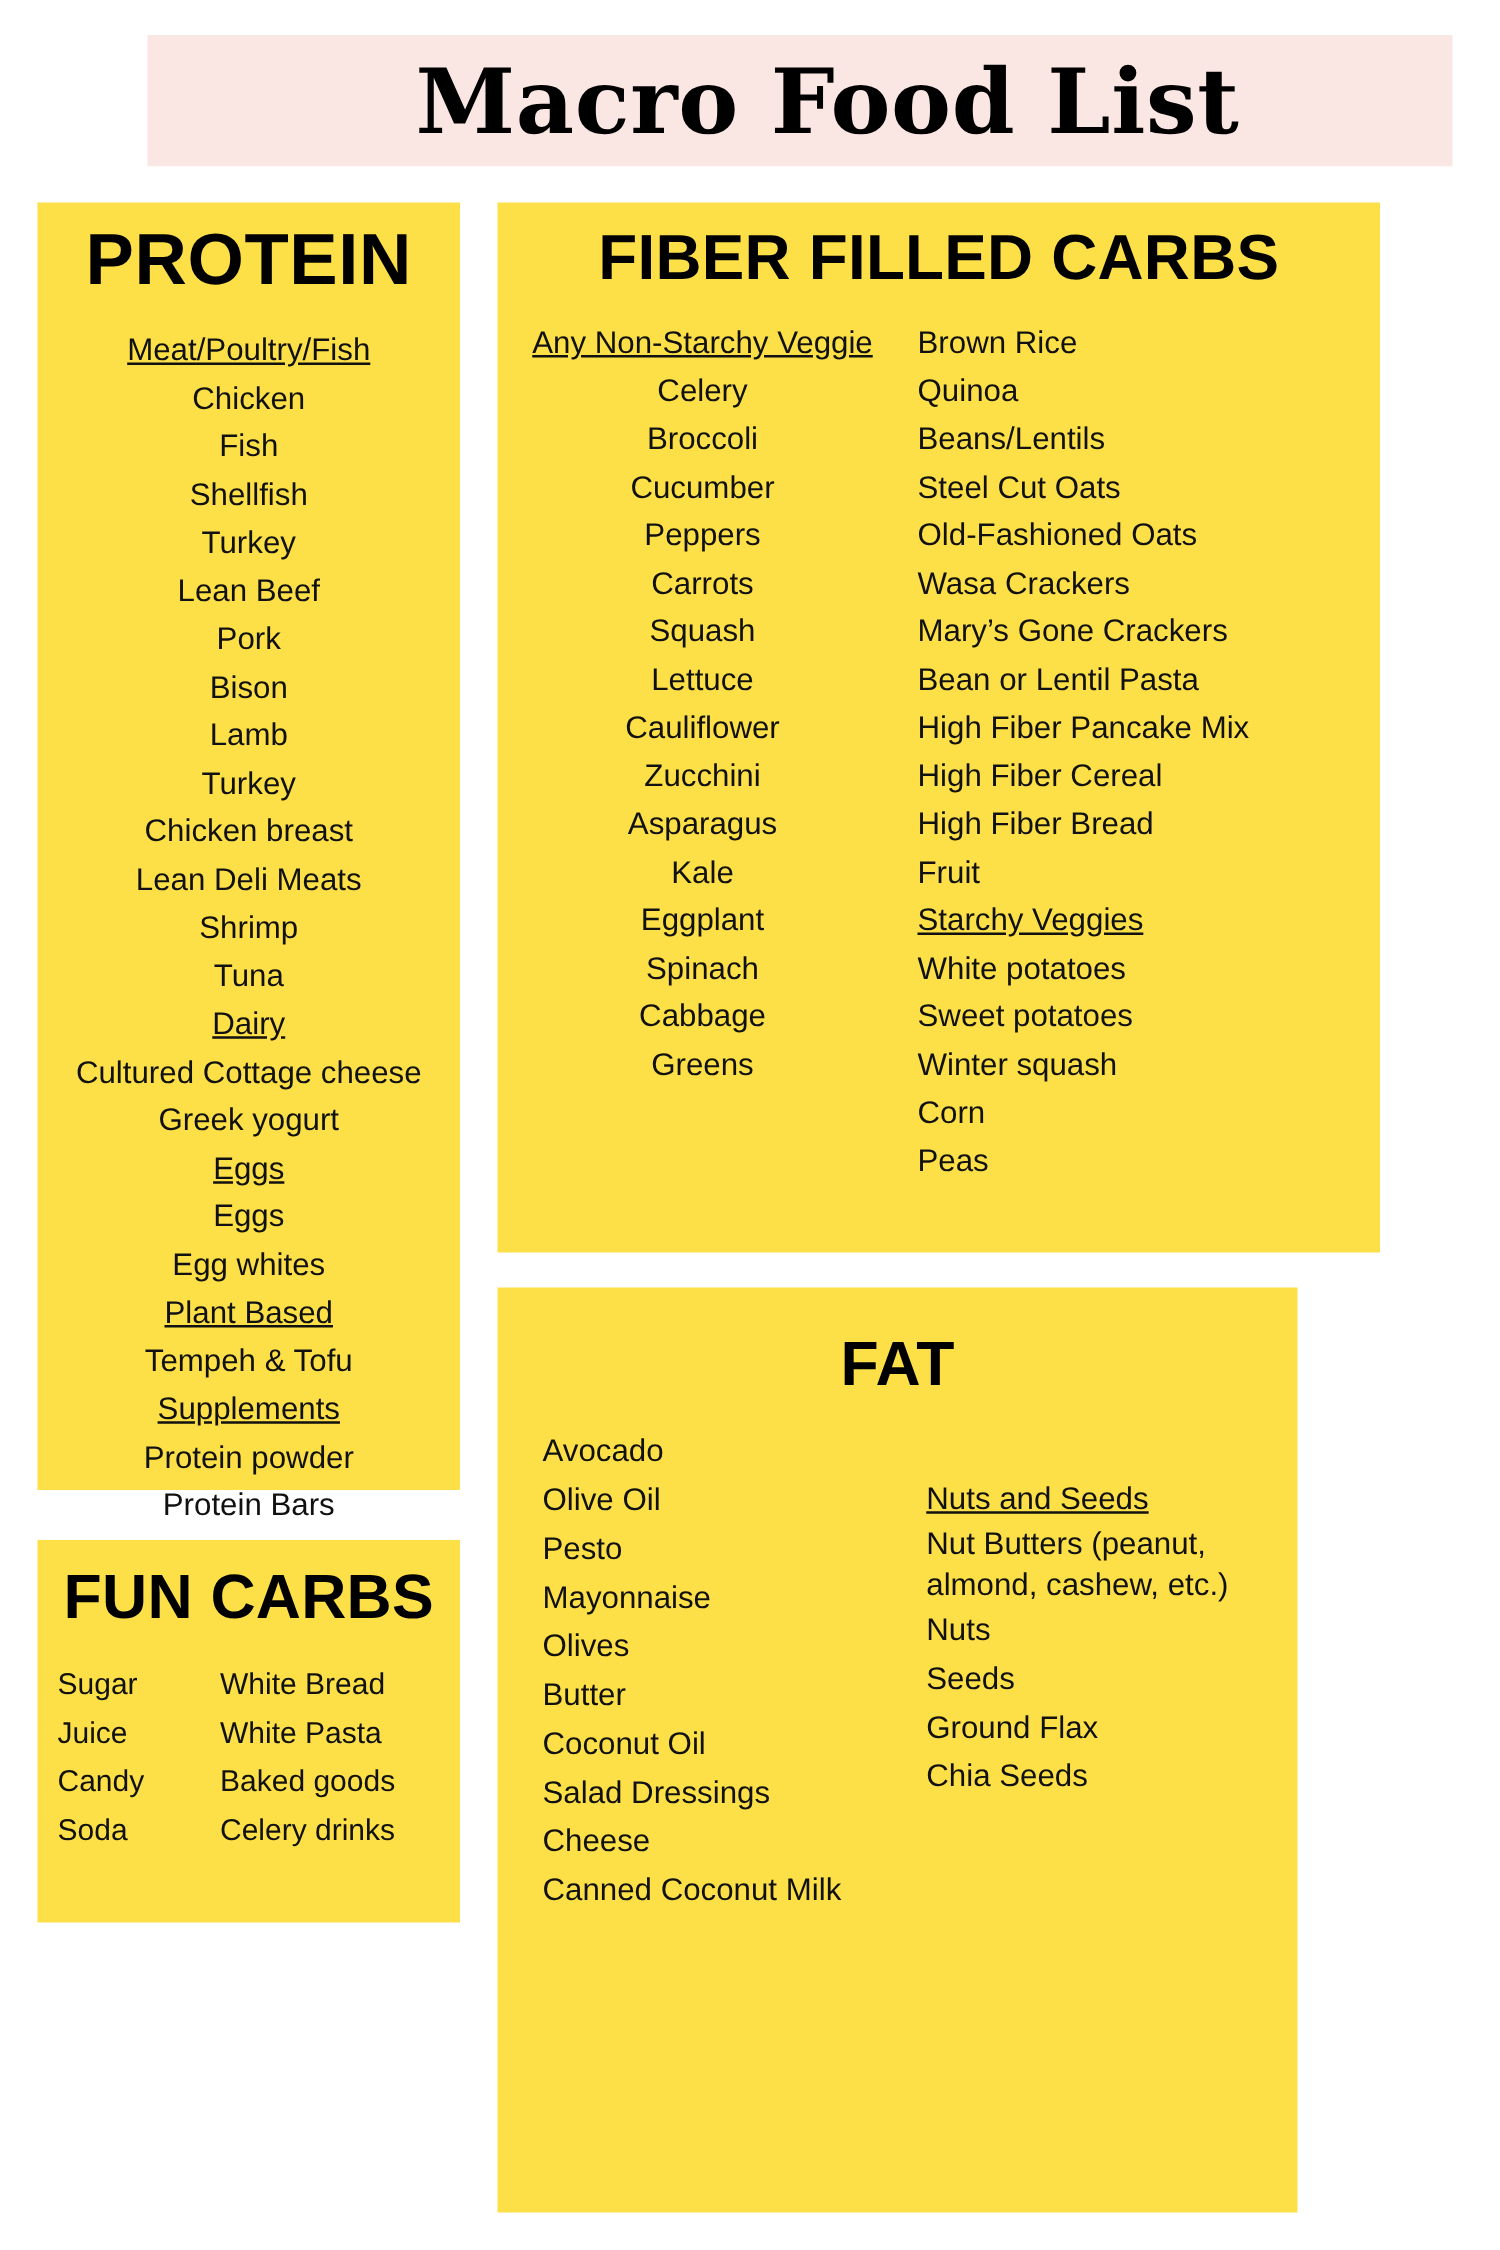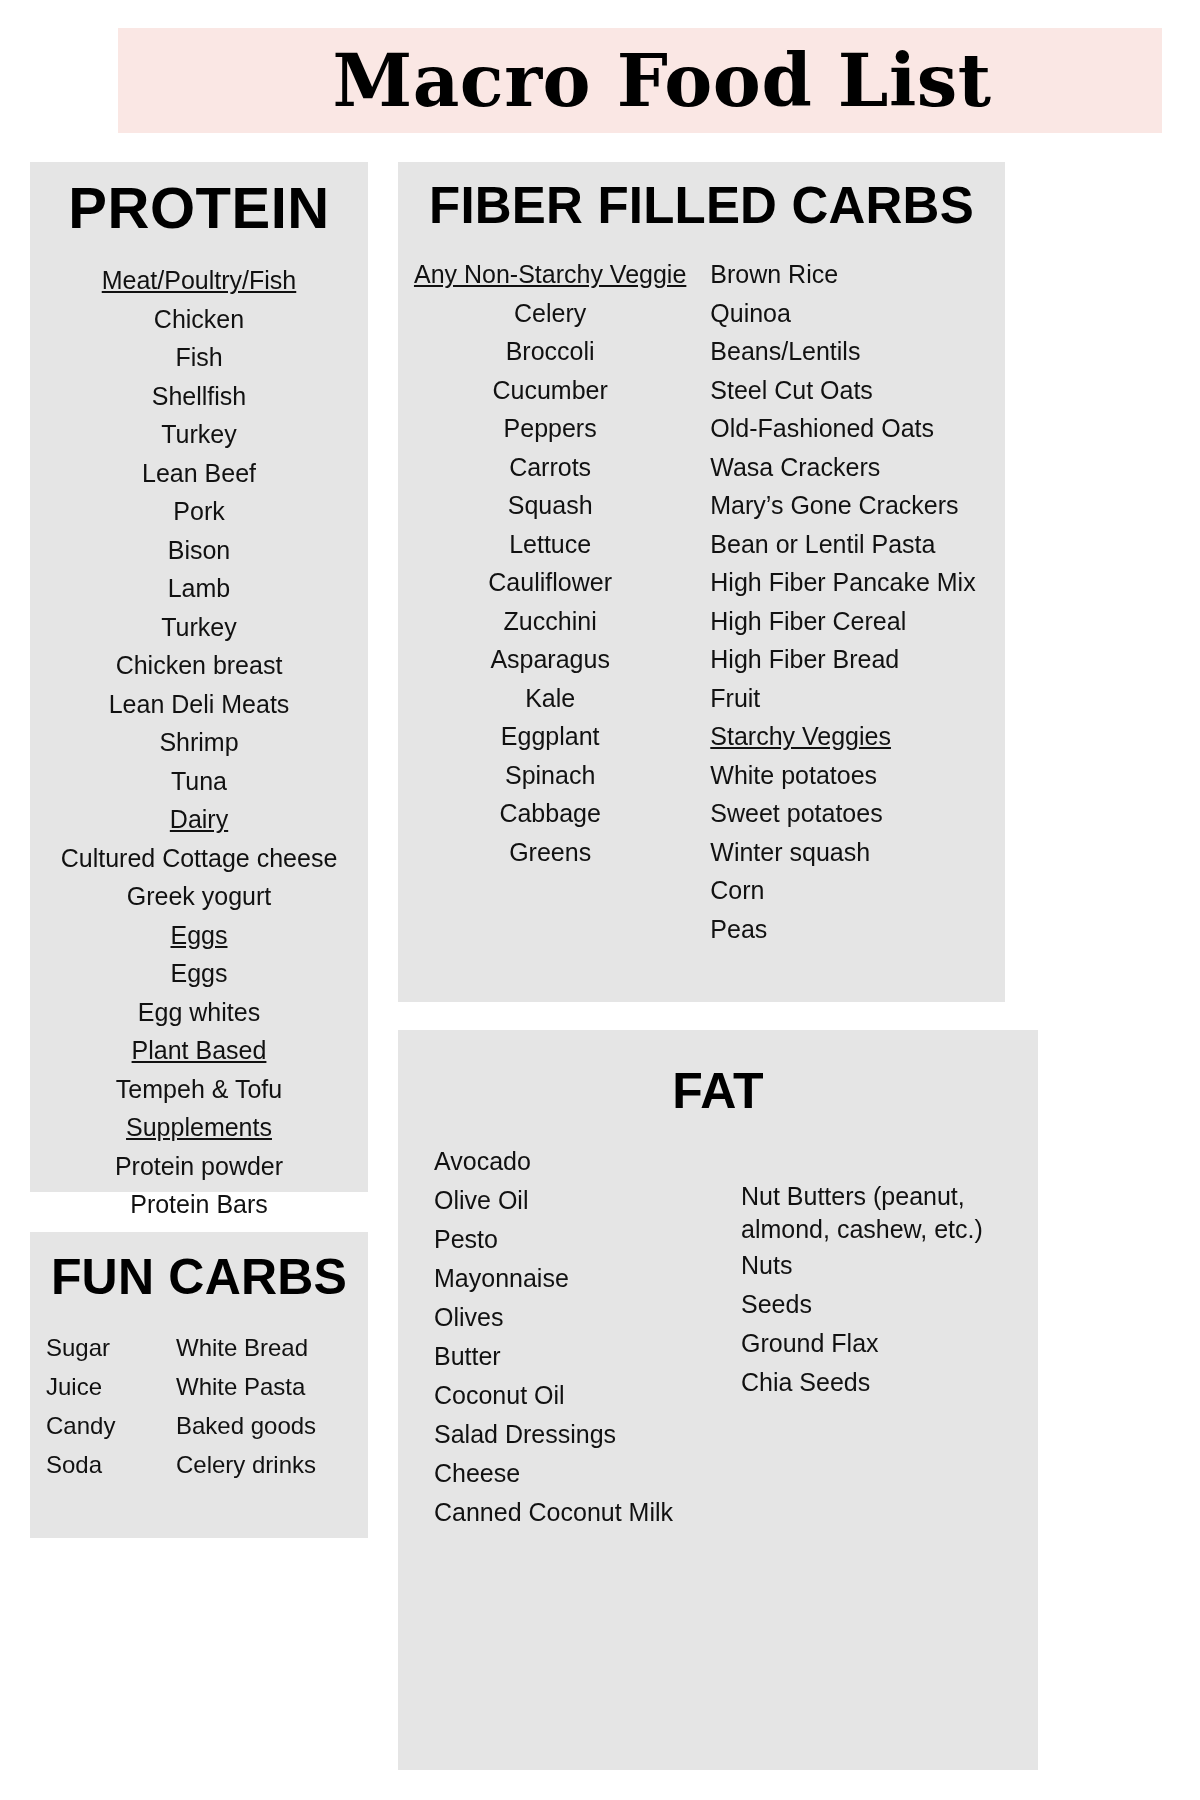--- a/index.html
+++ b/index.html
@@ -38,21 +38,21 @@
     font-family: "DejaVu Serif", serif;
     font-weight: bold;
     font-size: 72px;
     color: #000000;
     letter-spacing: 0.5px;
     line-height: 1;
   }
   
   .card {
     position: absolute;
-    background: #e5e5e5;
+    background: #fde047;
   }
   .card-heading {
     text-align: center;
     font-weight: bold;
     color: #000000;
     font-family: "Liberation Sans", sans-serif;
   }
   .list {
     list-style: none;
     margin: 0;
@@ -80,21 +80,21 @@
     letter-spacing: 0.5px;
   }
   #protein-card .list {
     margin-top: 20px;
     text-align: center;
   }
   
   #carbs-card {
     left: 398px;
     top: 162px;
-    width: 607px;
+    width: 706px;
     height: 840px;
   }
   #carbs-card .card-heading {
     font-size: 51px;
     margin-top: 14px;
     letter-spacing: 0.2px;
   }
   #carbs-card .cols {
     display: flex;
     margin-top: 20px;
@@ -285,20 +285,21 @@
           <li>Pesto</li>
           <li>Mayonnaise</li>
           <li>Olives</li>
           <li>Butter</li>
           <li>Coconut Oil</li>
           <li>Salad Dressings</li>
           <li>Cheese</li>
           <li>Canned Coconut Milk</li>
         </ul>
       <ul class="list col-right" id="fat-right">
+          <li><span class="u">Nuts and Seeds</span></li>
           <li class="nowrap-wrap">Nut Butters (peanut, almond, cashew, etc.)</li>
           <li>Nuts</li>
           <li>Seeds</li>
           <li>Ground Flax</li>
           <li>Chia Seeds</li>
         </ul>
     </div>
   </div>
 
 </div>

